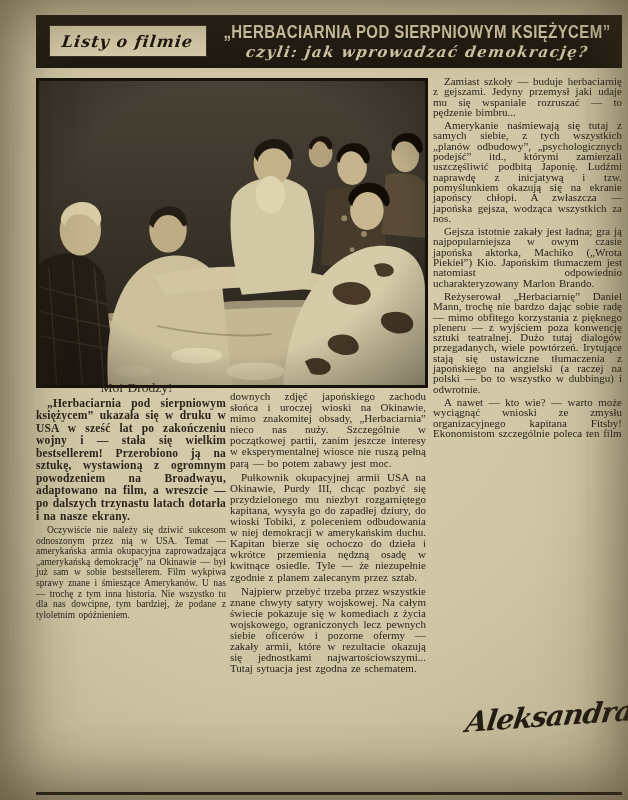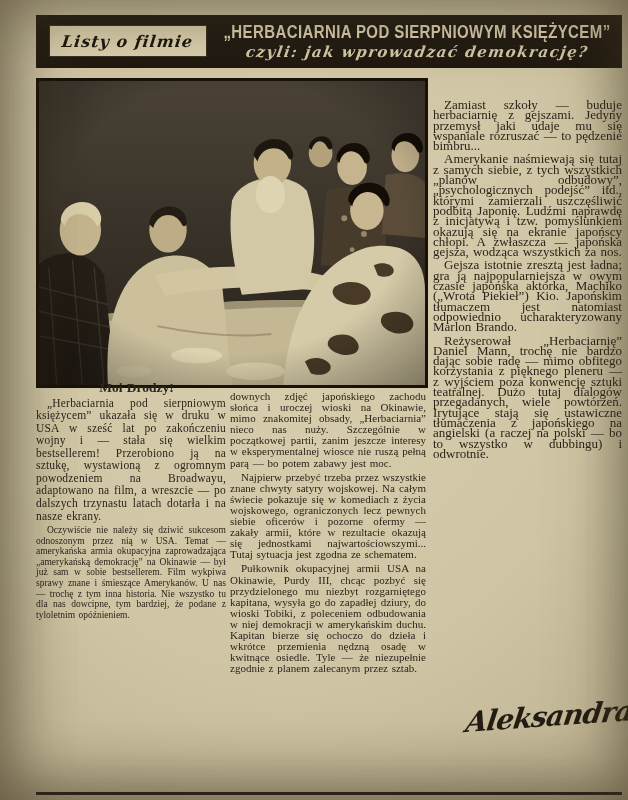--- a/index.html
+++ b/index.html
@@ -34,25 +34,25 @@
   }
   
   .photo-frame{
     position:absolute;left:36px;top:78px;width:392px;height:310px;box-sizing:border-box;
     border:3px solid #18120a;background:#2e2820;
   }
   .photo-frame svg{display:block;width:100%;height:100%;}
   
   .col{position:absolute;text-align:justify;hyphens:auto;-webkit-hyphens:auto;}
   .col p{margin:0 0 3px 0;text-indent:11px;word-spacing:1px;}
-  .col-right{left:433px;top:76px;width:189px;font-size:13px;line-height:10.3px;margin-top:24px;}
+  .col-right{left:433px;top:76px;width:189px;font-size:11px;line-height:10.3px;}
   .col-left{left:36px;top:383px;width:190px;font-size:9.5px;line-height:10.6px;}
   .col-mid{left:230px;top:391px;width:196px;font-size:11px;line-height:11.1px;}
-  .moi-heading{text-align:center;font-weight:bold;font-size:13.5px;margin:0 0 5px 0;text-indent:0;}
-  .lead{font-size:11.5px;line-height:12.55px;letter-spacing:.2px;margin-bottom:4px;}
+  .moi-heading{text-align:center;font-weight:normal;font-size:13.5px;margin:0 0 5px 0;text-indent:0;}
+  .lead{font-size:11.5px;line-height:12.55px;letter-spacing:.2px;margin-bottom:4px;font-weight:bold;}
   
   .signature{
     position:absolute;left:466px;top:700px;z-index:5;
     font-family:"DejaVu Serif", serif;font-style:italic;font-weight:bold;font-size:28px;
     color:#241d13;transform:rotate(-4deg) skewX(-12deg);letter-spacing:-1px;
   }
   .bottom-rule{position:absolute;left:36px;top:792px;width:586px;height:3px;background:#201a12;}
 </style>
 </head>
 <body>
@@ -128,33 +128,34 @@
       <ellipse cx="220" cy="296" rx="30" ry="9" fill="#d8cdaa"></ellipse>
       <path d="M120,250 C160,258 200,262 236,258" stroke="#8a7d60" stroke-width="2" fill="none" opacity="0.6"></path>
       <ellipse cx="96" cy="296" rx="18" ry="6" fill="#d2c7a3"></ellipse>
       <rect width="392" height="310" fill="url(#shade)"></rect>
     </svg>
   </div>
 
   <div class="col col-right">
     <p>Zamiast szkoły — buduje herbaciarnię z gejszami. Jedyny przemysł jaki udaje mu się wspaniale rozruszać — to pędzenie bimbru...</p>
     <p>Amerykanie naśmiewają się tutaj z samych siebie, z tych wszystkich „planów odbudowy”, „psychologicznych podejść” itd., którymi zamierzali uszczęśliwić podbitą Japonię. Ludźmi naprawdę z inicjatywą i tzw. pomyślunkiem okazują się na ekranie japońscy chłopi. A zwłaszcza — japońska gejsza, wodząca wszystkich za nos.</p>
-    <p>Gejsza istotnie zresztą jest ładna; gra ją najpopularniejsza w owym czasie japońska aktorka, Machiko („Wrota Piekieł”) Kio. Japońskim tłumaczem jest natomiast odpowiednio ucharakteryzowany Marlon Brando.</p>
+    <p>Gejsza istotnie zakały jest ładna; gra ją najpopularniejsza w owym czasie japońska aktorka, Machiko („Wrota Piekieł”) Kio. Japońskim tłumaczem jest natomiast odpowiednio ucharakteryzowany Marlon Brando.</p>
     <p>Reżyserował „Herbaciarnię” Daniel Mann, trochę nie bardzo dając sobie radę — mimo obfitego korzystania z pięknego pleneru — z wyjściem poza konwencję sztuki teatralnej. Dużo tutaj dialogów przegadanych, wiele powtórzeń. Irytujące stają się ustawiczne tłumaczenia z japońskiego na angielski (a raczej na polski — bo to wszystko w dubbingu) i odwrotnie.</p>
+    <p>A nawet — kto wie? — warto może wyciągnąć wnioski ze zmysłu organizacyjnego kapitana Fitsby! Ekonomistom szczególnie poleca ten film</p>
   </div>
 
   <div class="col col-left">
     <p class="moi-heading">Moi Drodzy!</p>
     <p class="lead">„Herbaciarnia pod sierpniowym księżycem” ukazała się w druku w USA w sześć lat po zakończeniu wojny i — stała się wielkim bestsellerem! Przerobiono ją na sztukę, wystawioną z ogromnym powodzeniem na Broadwayu, adaptowano na film, a wreszcie — po dalszych trzynastu latach dotarła i na nasze ekrany.</p>
     <p>Oczywiście nie należy się dziwić sukcesom odnoszonym przez nią w USA. Temat — amerykańska armia okupacyjna zaprowadzająca „amerykańską demokrację” na Okinawie — był już sam w sobie bestsellerem. Film wykpiwa sprawy znane i śmieszące Amerykanów. U nas — trochę z tym inna historia. Nie wszystko tu dla nas dowcipne, tym bardziej, że podane z tyloletnim opóźnieniem.</p>
   </div>
 
   <div class="col col-mid">
     <p style="text-indent:0">downych zdjęć japońskiego zachodu słońca i uroczej wioski na Okinawie, mimo znakomitej obsady, „Herbaciarnia” nieco nas nuży. Szczególnie w początkowej partii, zanim jeszcze interesy w eksperymentalnej wiosce nie ruszą pełną parą — bo potem zabawy jest moc.</p>
+    <p>Pułkownik okupacyjnej armii USA na Okinawie, Purdy III, chcąc pozbyć się przydzielonego mu niezbyt rozgarniętego kapitana, wysyła go do zapadłej dziury, do wioski Tobiki, z poleceniem odbudowania w niej demokracji w amerykańskim duchu. Kapitan bierze się ochoczo do dzieła i wkrótce przemienia nędzną osadę w kwitnące osiedle. Tyle — że niezupełnie zgodnie z planem zalecanym przez sztab.</p>
     <p>Najpierw przebyć trzeba przez wszystkie znane chwyty satyry wojskowej. Na całym świecie pokazuje się w komediach z życia wojskowego, ograniczonych lecz pewnych siebie oficerów i pozorne ofermy — zakały armii, które w rezultacie okazują się jednostkami najwartościowszymi... Tutaj sytuacja jest zgodna ze schematem.</p>
-    <p>Pułkownik okupacyjnej armii USA na Okinawie, Purdy III, chcąc pozbyć się przydzielonego mu niezbyt rozgarniętego kapitana, wysyła go do zapadłej dziury, do wioski Tobiki, z poleceniem odbudowania w niej demokracji w amerykańskim duchu. Kapitan bierze się ochoczo do dzieła i wkrótce przemienia nędzną osadę w kwitnące osiedle. Tyle — że niezupełnie zgodnie z planem zalecanym przez sztab.</p>
   </div>
 
   <div class="signature">Aleksandra</div>
 
   <div class="bottom-rule"></div>
 
 </div>
 
 </body></html>

